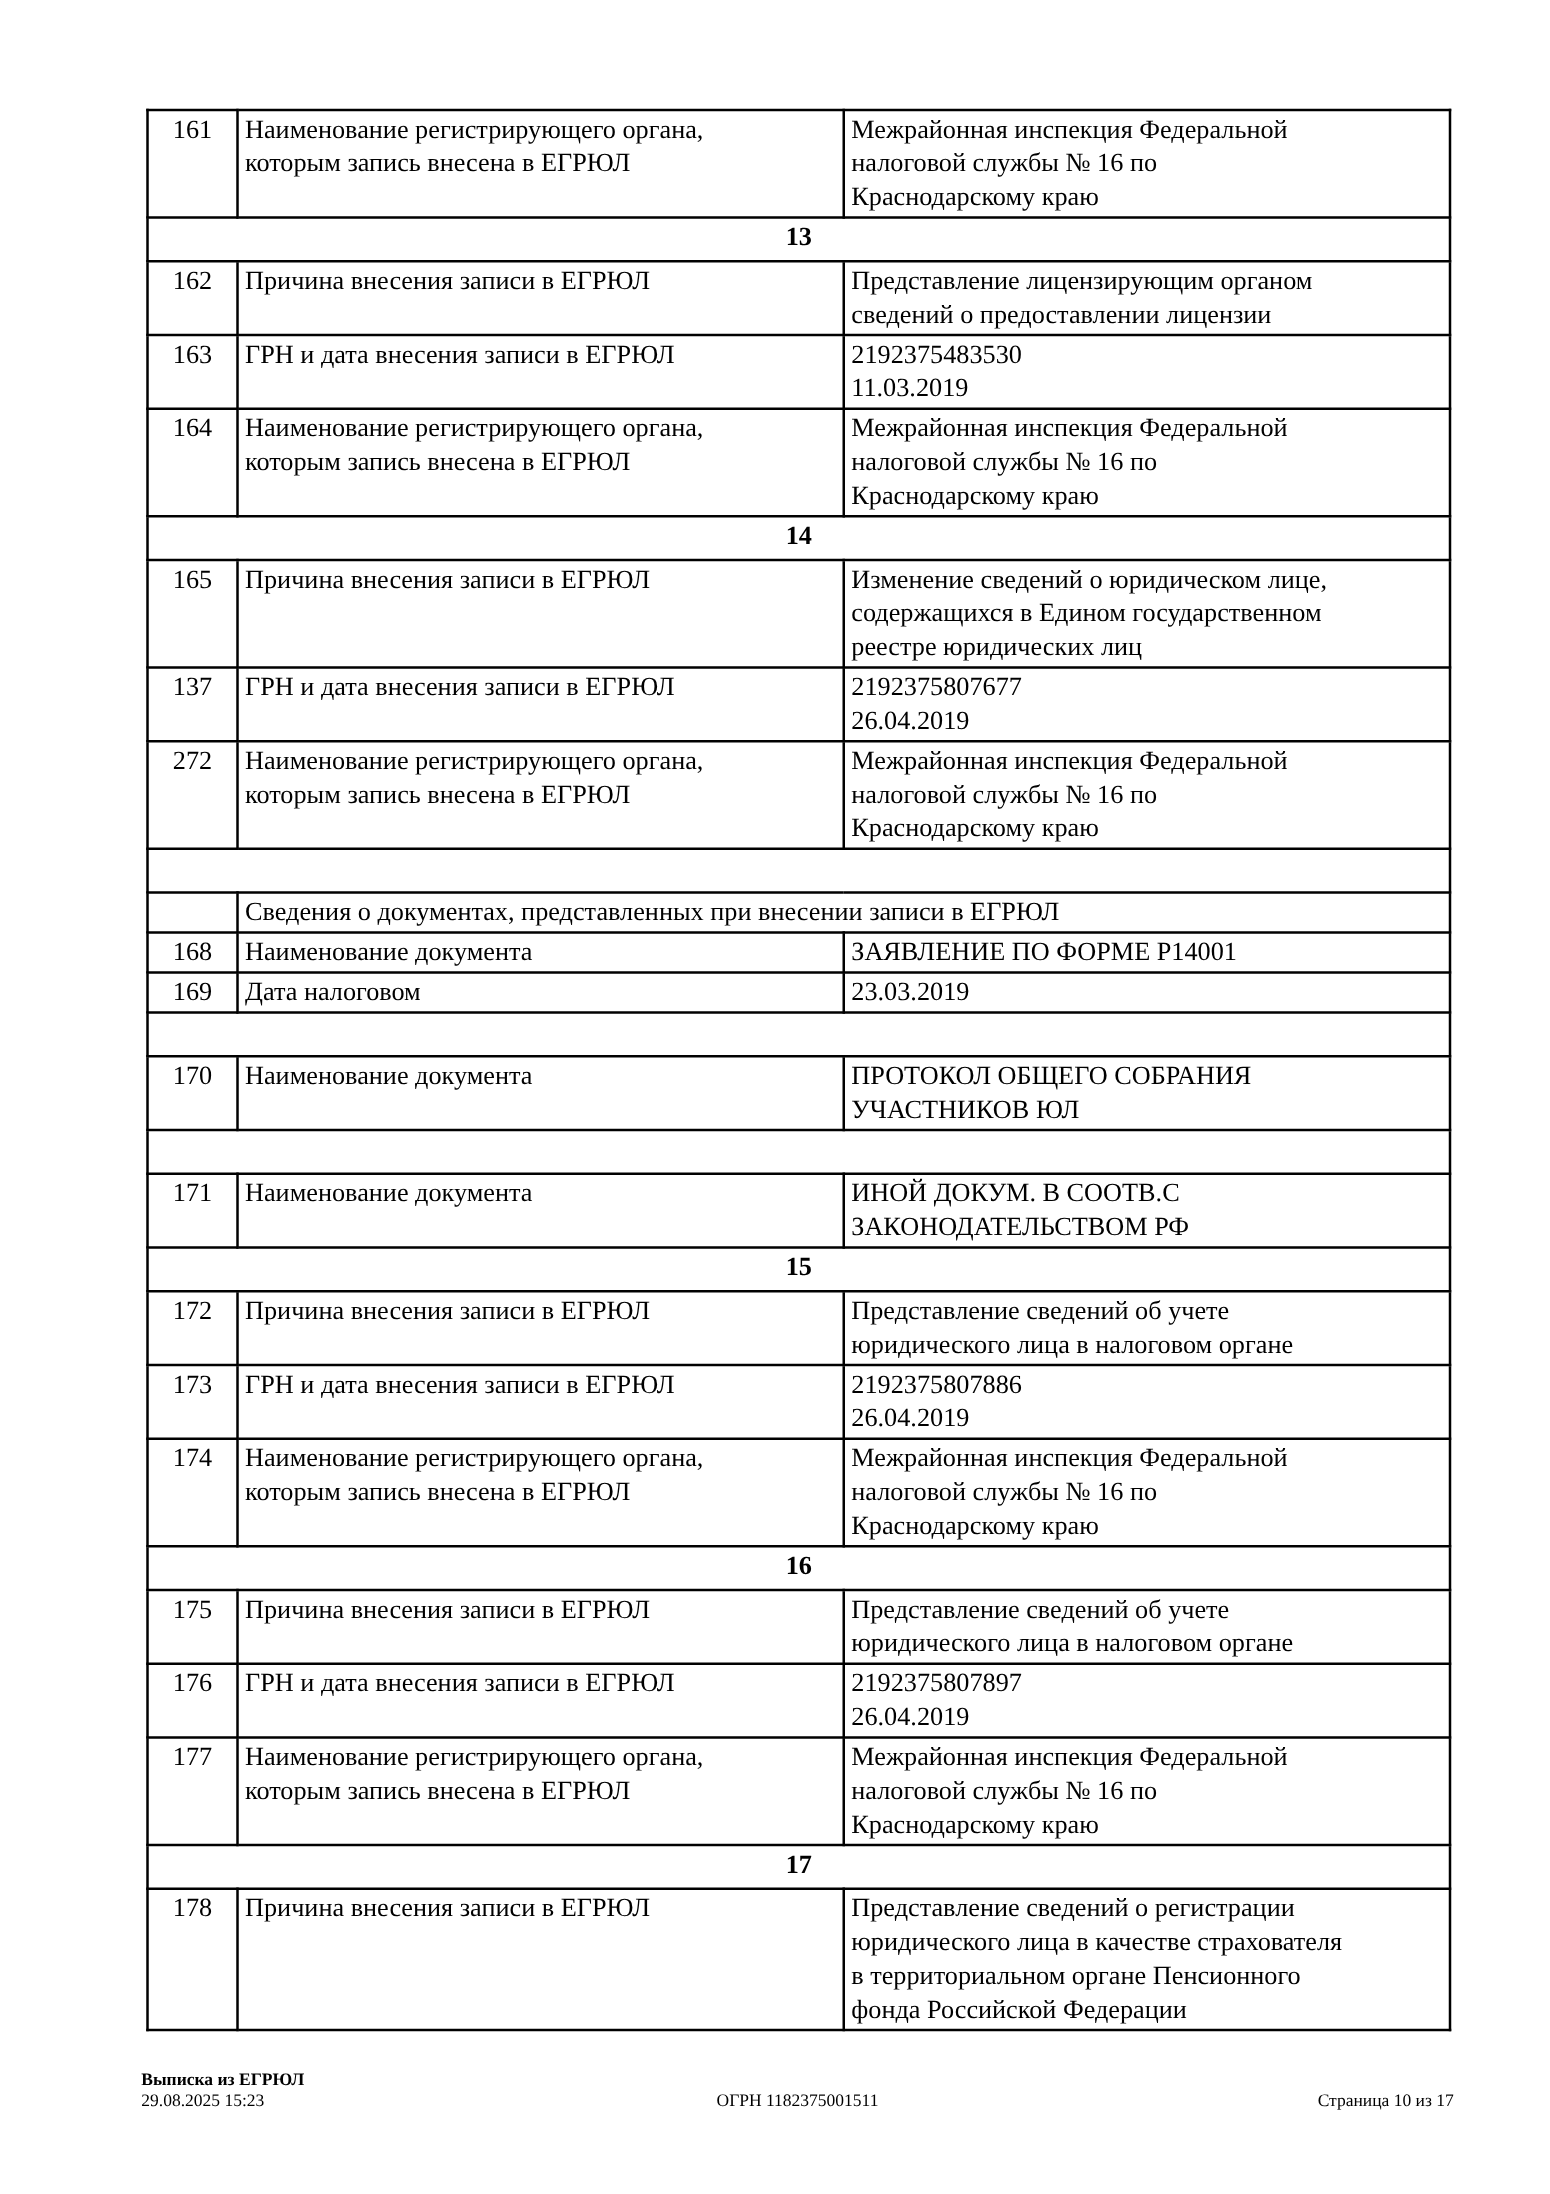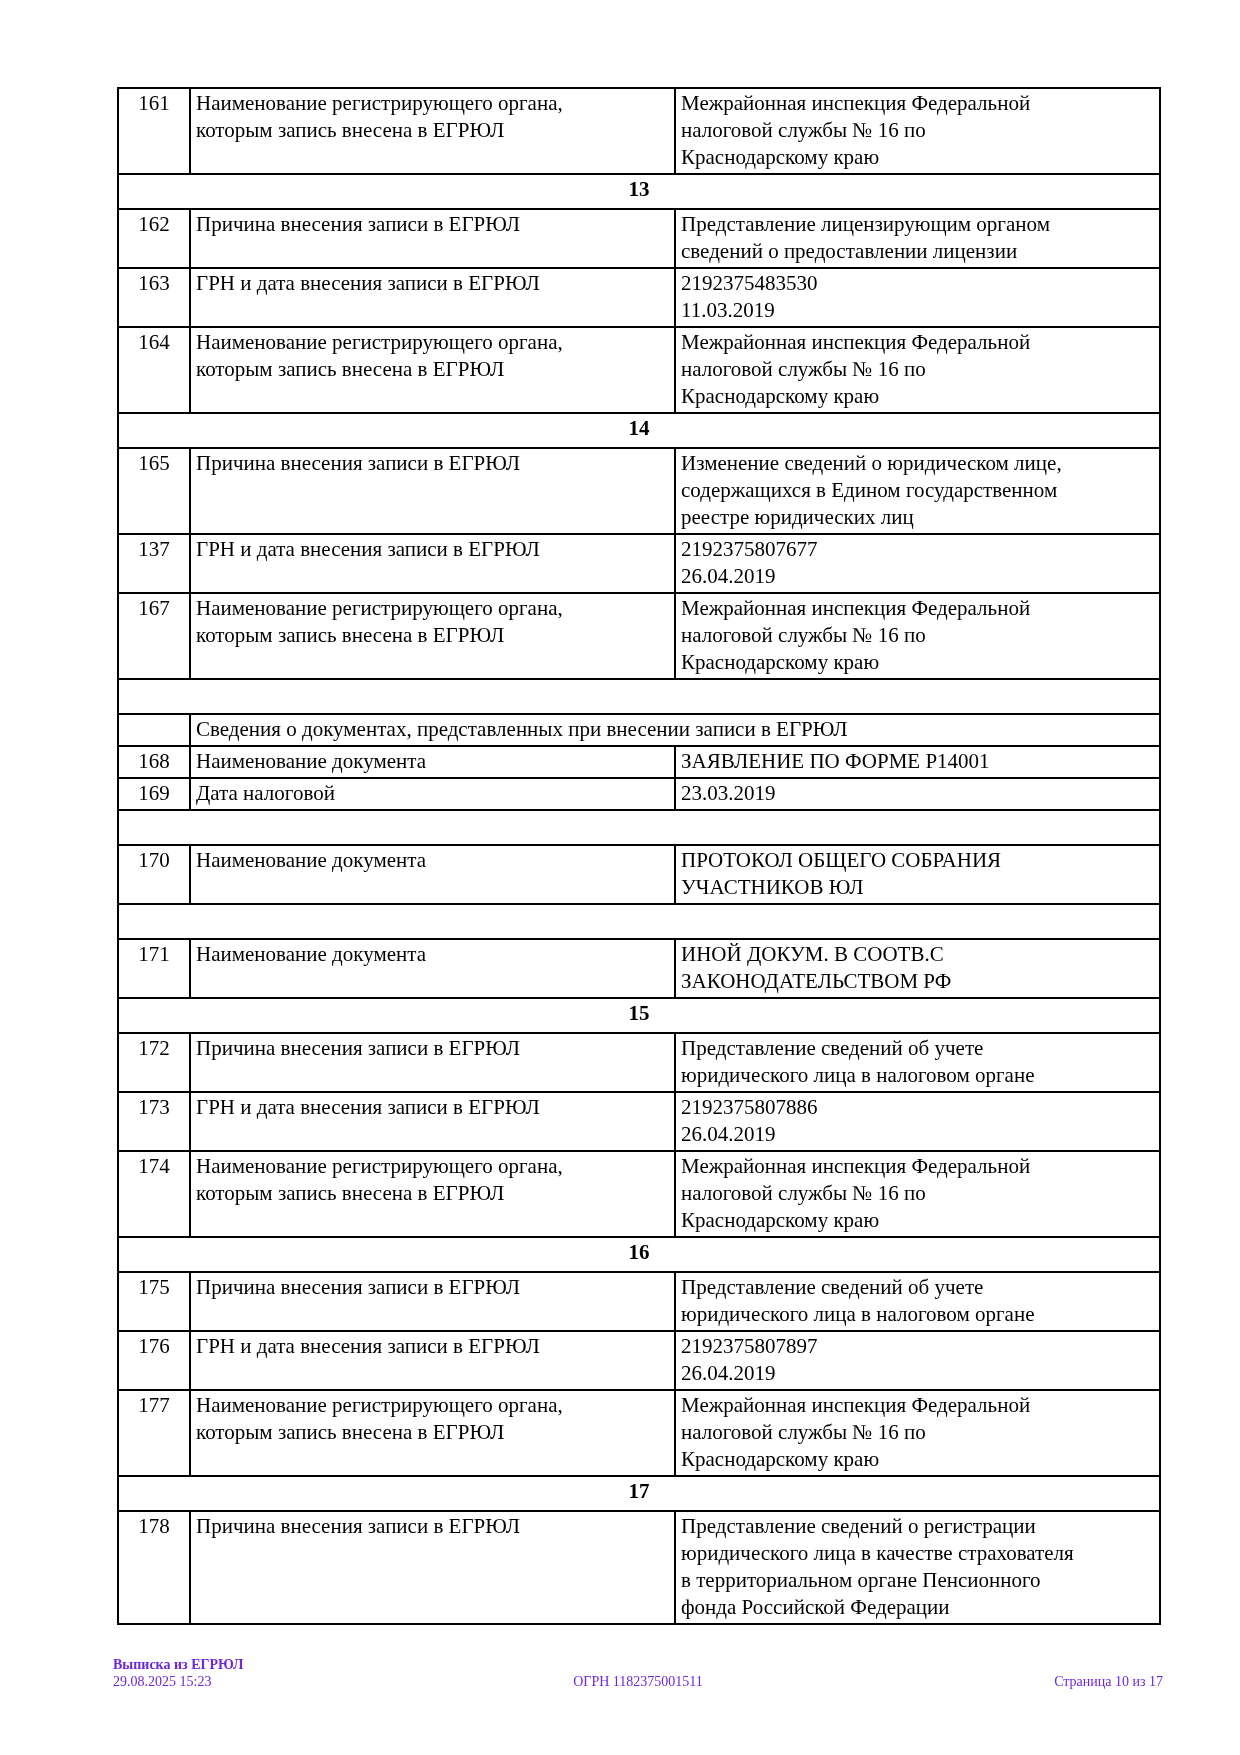--- a/index.html
+++ b/index.html
@@ -43,21 +43,21 @@
   }
   td.cell-spacer { height: 30px; }
   td.cell-subheader { white-space: normal; }
   .footer {
     position: absolute;
     left: 113px;
     top: 1656px;
     width: 1050px;
     font-size: 14px;
     line-height: 17px;
-    color: #6d28d9;
+    color: #000000;
   }
   .footer-doctype { font-weight: bold; }
   .footer-line2 { position: relative; width: 100%; }
   .footer-ogrn {
     position: absolute;
     left: 50%;
     transform: translateX(-50%);
     top: 0;
   }
   .footer-page {
@@ -120,42 +120,42 @@
 содержащихся в Едином государственном
 реестре юридических лиц</td>
         </tr>
         <tr>
           <td class="cell-num">137</td>
           <td class="cell-label">ГРН и дата внесения записи в ЕГРЮЛ</td>
           <td class="cell-value">2192375807677
 26.04.2019</td>
         </tr>
         <tr>
-          <td class="cell-num">167</td>
+          <td class="cell-num">272</td>
           <td class="cell-label">Наименование регистрирующего органа,
 которым запись внесена в ЕГРЮЛ</td>
           <td class="cell-value">Межрайонная инспекция Федеральной
 налоговой службы № 16 по
 Краснодарскому краю</td>
         </tr>
         <tr>
           <td colspan="3" class="cell-spacer"></td>
         </tr>
         <tr>
           <td class="cell-num"></td>
           <td colspan="2" class="cell-subheader">Сведения о документах, представленных при внесении записи в ЕГРЮЛ</td>
         </tr>
         <tr>
           <td class="cell-num">168</td>
           <td class="cell-label">Наименование документа</td>
           <td class="cell-value">ЗАЯВЛЕНИЕ ПО ФОРМЕ Р14001</td>
         </tr>
         <tr>
           <td class="cell-num">169</td>
-          <td class="cell-label">Дата налоговой</td>
+          <td class="cell-label">Дата налоговом</td>
           <td class="cell-value">23.03.2019</td>
         </tr>
         <tr>
           <td colspan="3" class="cell-spacer"></td>
         </tr>
         <tr>
           <td class="cell-num">170</td>
           <td class="cell-label">Наименование документа</td>
           <td class="cell-value">ПРОТОКОЛ ОБЩЕГО СОБРАНИЯ
 УЧАСТНИКОВ ЮЛ</td>

